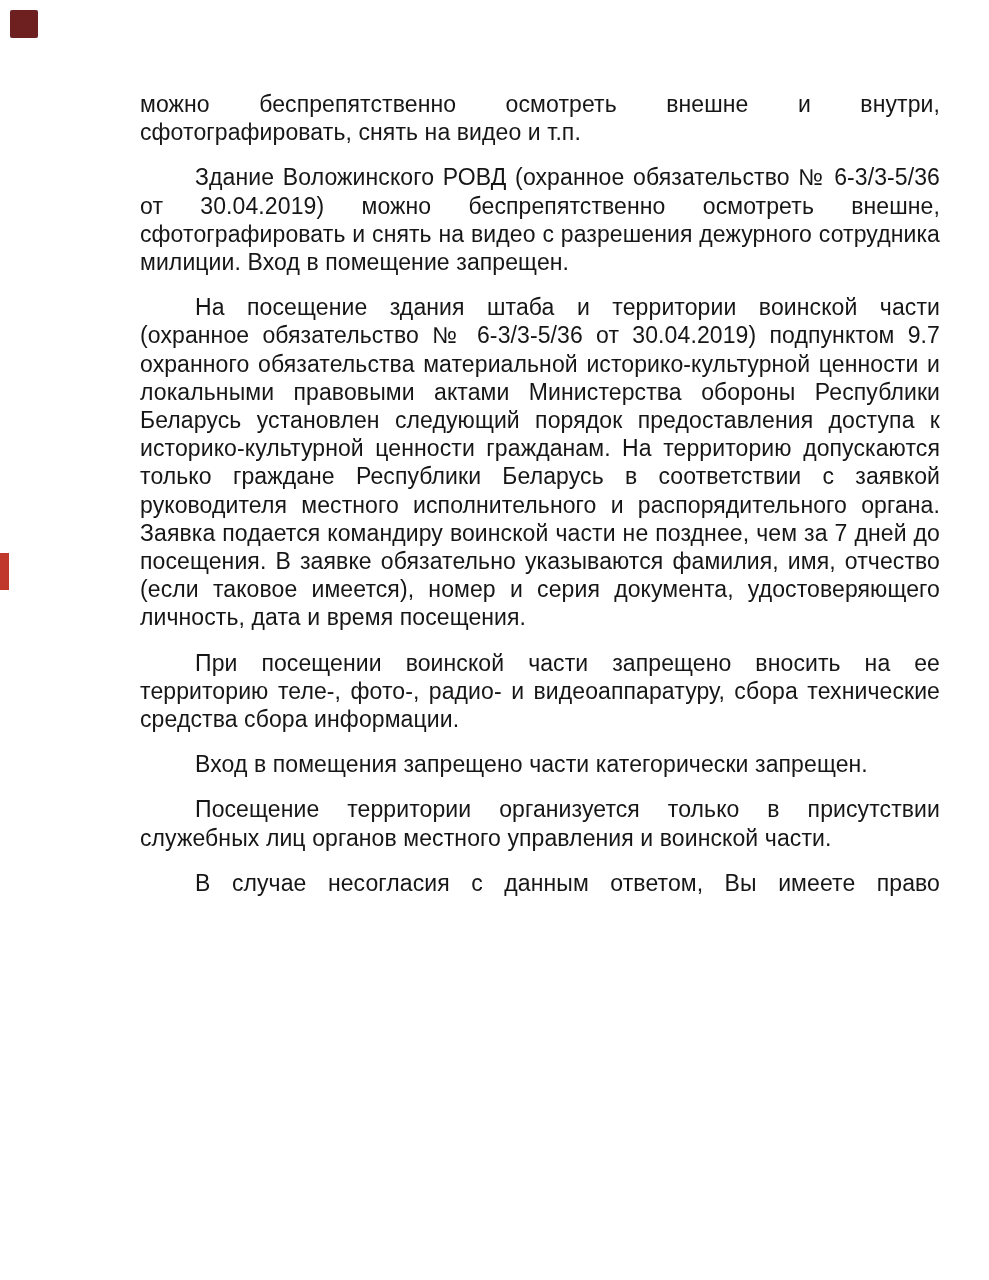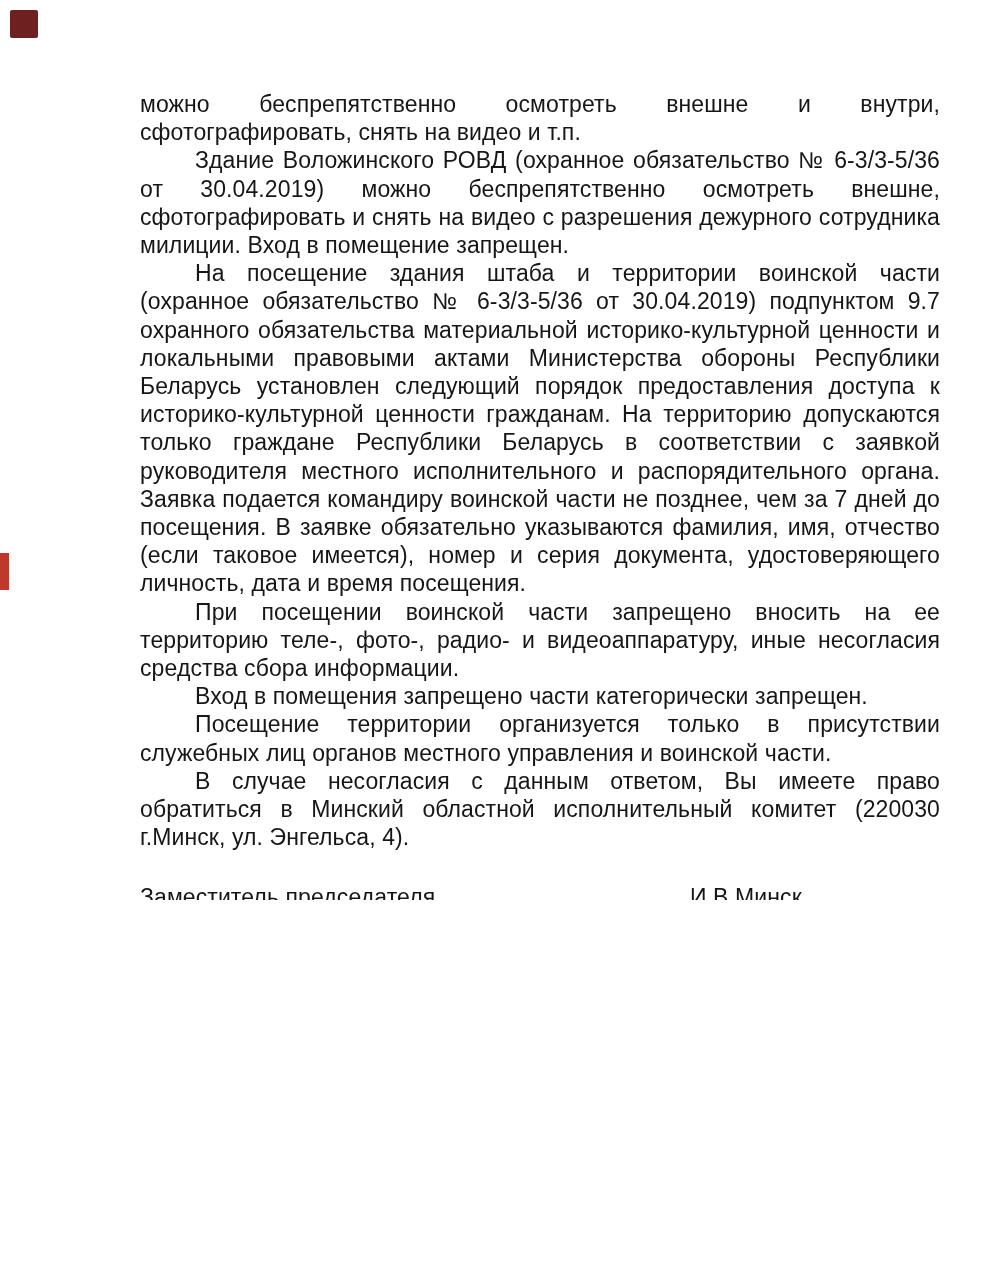--- a/index.html
+++ b/index.html
@@ -26,20 +26,21 @@
     text-align: justify;
     text-align-last: left;
     letter-spacing: 0.1px;
   }
   .doc-body p {
     margin: 0;
     padding: 0;
   }
   .doc-body p.indent {
     text-indent: 55px;
+    margin-top: 17px;
   }
   .sig-row {
     position: relative;
     margin-top: 32px;
     height: 29px;
     text-align: center;
   }
   .sig-title {
     position: absolute;
     left: 0;
@@ -97,21 +98,21 @@
   <div class="artifact artifact-top-left" style="background: rgb(110, 31, 31);"></div>
   <div class="artifact artifact-left-edge" style="background: rgb(192, 56, 43);"></div>
   <div class="artifact artifact-bottom-dash-1" style="background: rgb(192, 56, 43);"></div>
   <div class="artifact artifact-bottom-dash-2" style="background: rgb(192, 56, 43);"></div>
   <div class="artifact artifact-bottom-left" style="background: rgb(192, 56, 43);"></div>
 
   <div class="doc-body">
     <p>можно беспрепятственно осмотреть внешне и внутри, сфотографировать, снять на видео и т.п.</p>
     <p class="indent">Здание Воложинского РОВД (охранное обязательство № 6-3/3-5/36 от 30.04.2019) можно беспрепятственно осмотреть внешне, сфотографировать и снять на видео с разрешения дежурного сотрудника милиции. Вход в помещение запрещен.</p>
     <p class="indent">На посещение здания штаба и территории воинской части (охранное обязательство № 6-3/3-5/36 от 30.04.2019) подпунктом 9.7 охранного обязательства материальной историко-культурной ценности и локальными правовыми актами Министерства обороны Республики Беларусь установлен следующий порядок предоставления доступа к историко-культурной ценности гражданам. На территорию допускаются только граждане Республики Беларусь в соответствии с заявкой руководителя местного исполнительного и распорядительного органа. Заявка подается командиру воинской части не позднее, чем за 7 дней до посещения. В заявке обязательно указываются фамилия, имя, отчество (если таковое имеется), номер и серия документа, удостоверяющего личность, дата и время посещения.</p>
-    <p class="indent">При посещении воинской части запрещено вносить на ее территорию теле-, фото-, радио- и видеоаппаратуру, иные несогласия средства сбора информации.</p>
+    <p class="indent">При посещении воинской части запрещено вносить на ее территорию теле-, фото-, радио- и видеоаппаратуру, сбора технические средства сбора информации.</p>
     <p class="indent">Вход в помещения запрещено части категорически запрещен.</p>
     <p class="indent">Посещение территории организуется только в присутствии служебных лиц органов местного управления и воинской части.</p>
     <p class="indent">В случае несогласия с данным ответом, Вы имеете право обратиться в Минский областной исполнительный комитет (220030 г.Минск, ул. Энгельса, 4).</p>
 
     <div class="sig-row">
       <span class="sig-title">Заместитель председателя</span>
       <span class="sig-name">И.В.Минск</span>
     </div>
 
     <div class="doc-footer">Адамович 80177255545</div>

